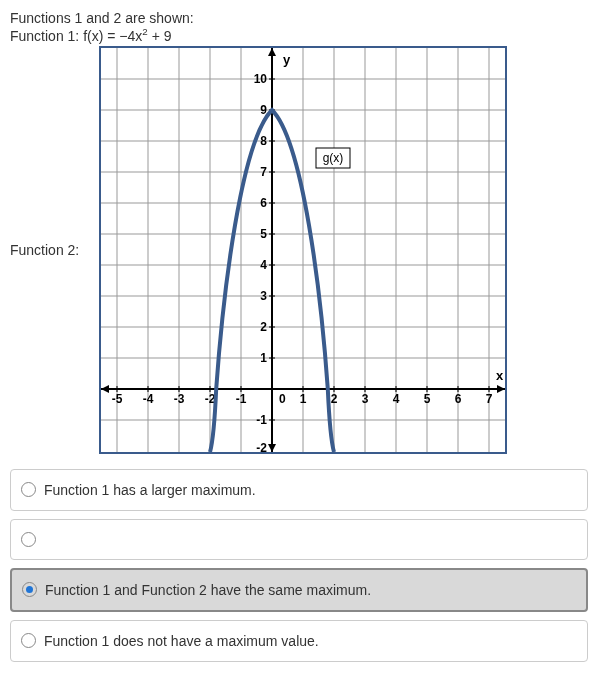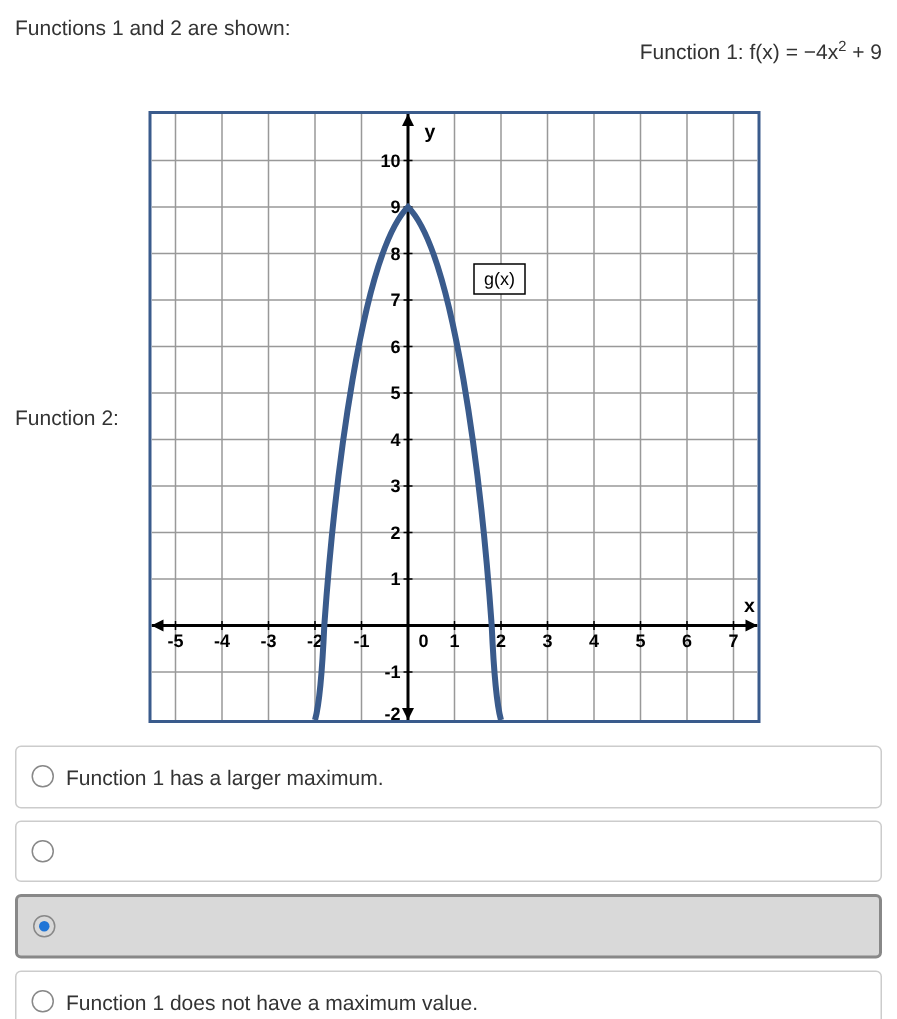--- a/index.html
+++ b/index.html
@@ -6,22 +6,21 @@
     font-family: Arial, sans-serif;
     font-size: 14px;
     color: #333;
     margin: 0;
     padding: 10px;
     width: 578px;
   }
   .intro {
   }
   .func1 {
-    margin-bottom: 31px;
-    text-align: right;
+    margin-bottom: 2px;
   }
   .func2-row {
     display: flex;
     align-items: center;
     margin-bottom: 15px;
   }
   .func2-label {
     margin-right: 20px;
     white-space: nowrap;
   }
@@ -192,17 +191,18 @@
   <span class="radio"></span>
   <span>Function 1 has a larger maximum.</span>
 </div>
 <div class="option">
   <span class="radio"></span>
 </div>
 <div class="option selected">
   <span class="radio">
       <span class="dot"></span>
     </span>
+  <span>Function 1 and Function 2 have the same maximum.</span>
 </div>
 <div class="option">
   <span class="radio"></span>
   <span>Function 1 does not have a maximum value.</span>
 </div>
 
 </body></html>

